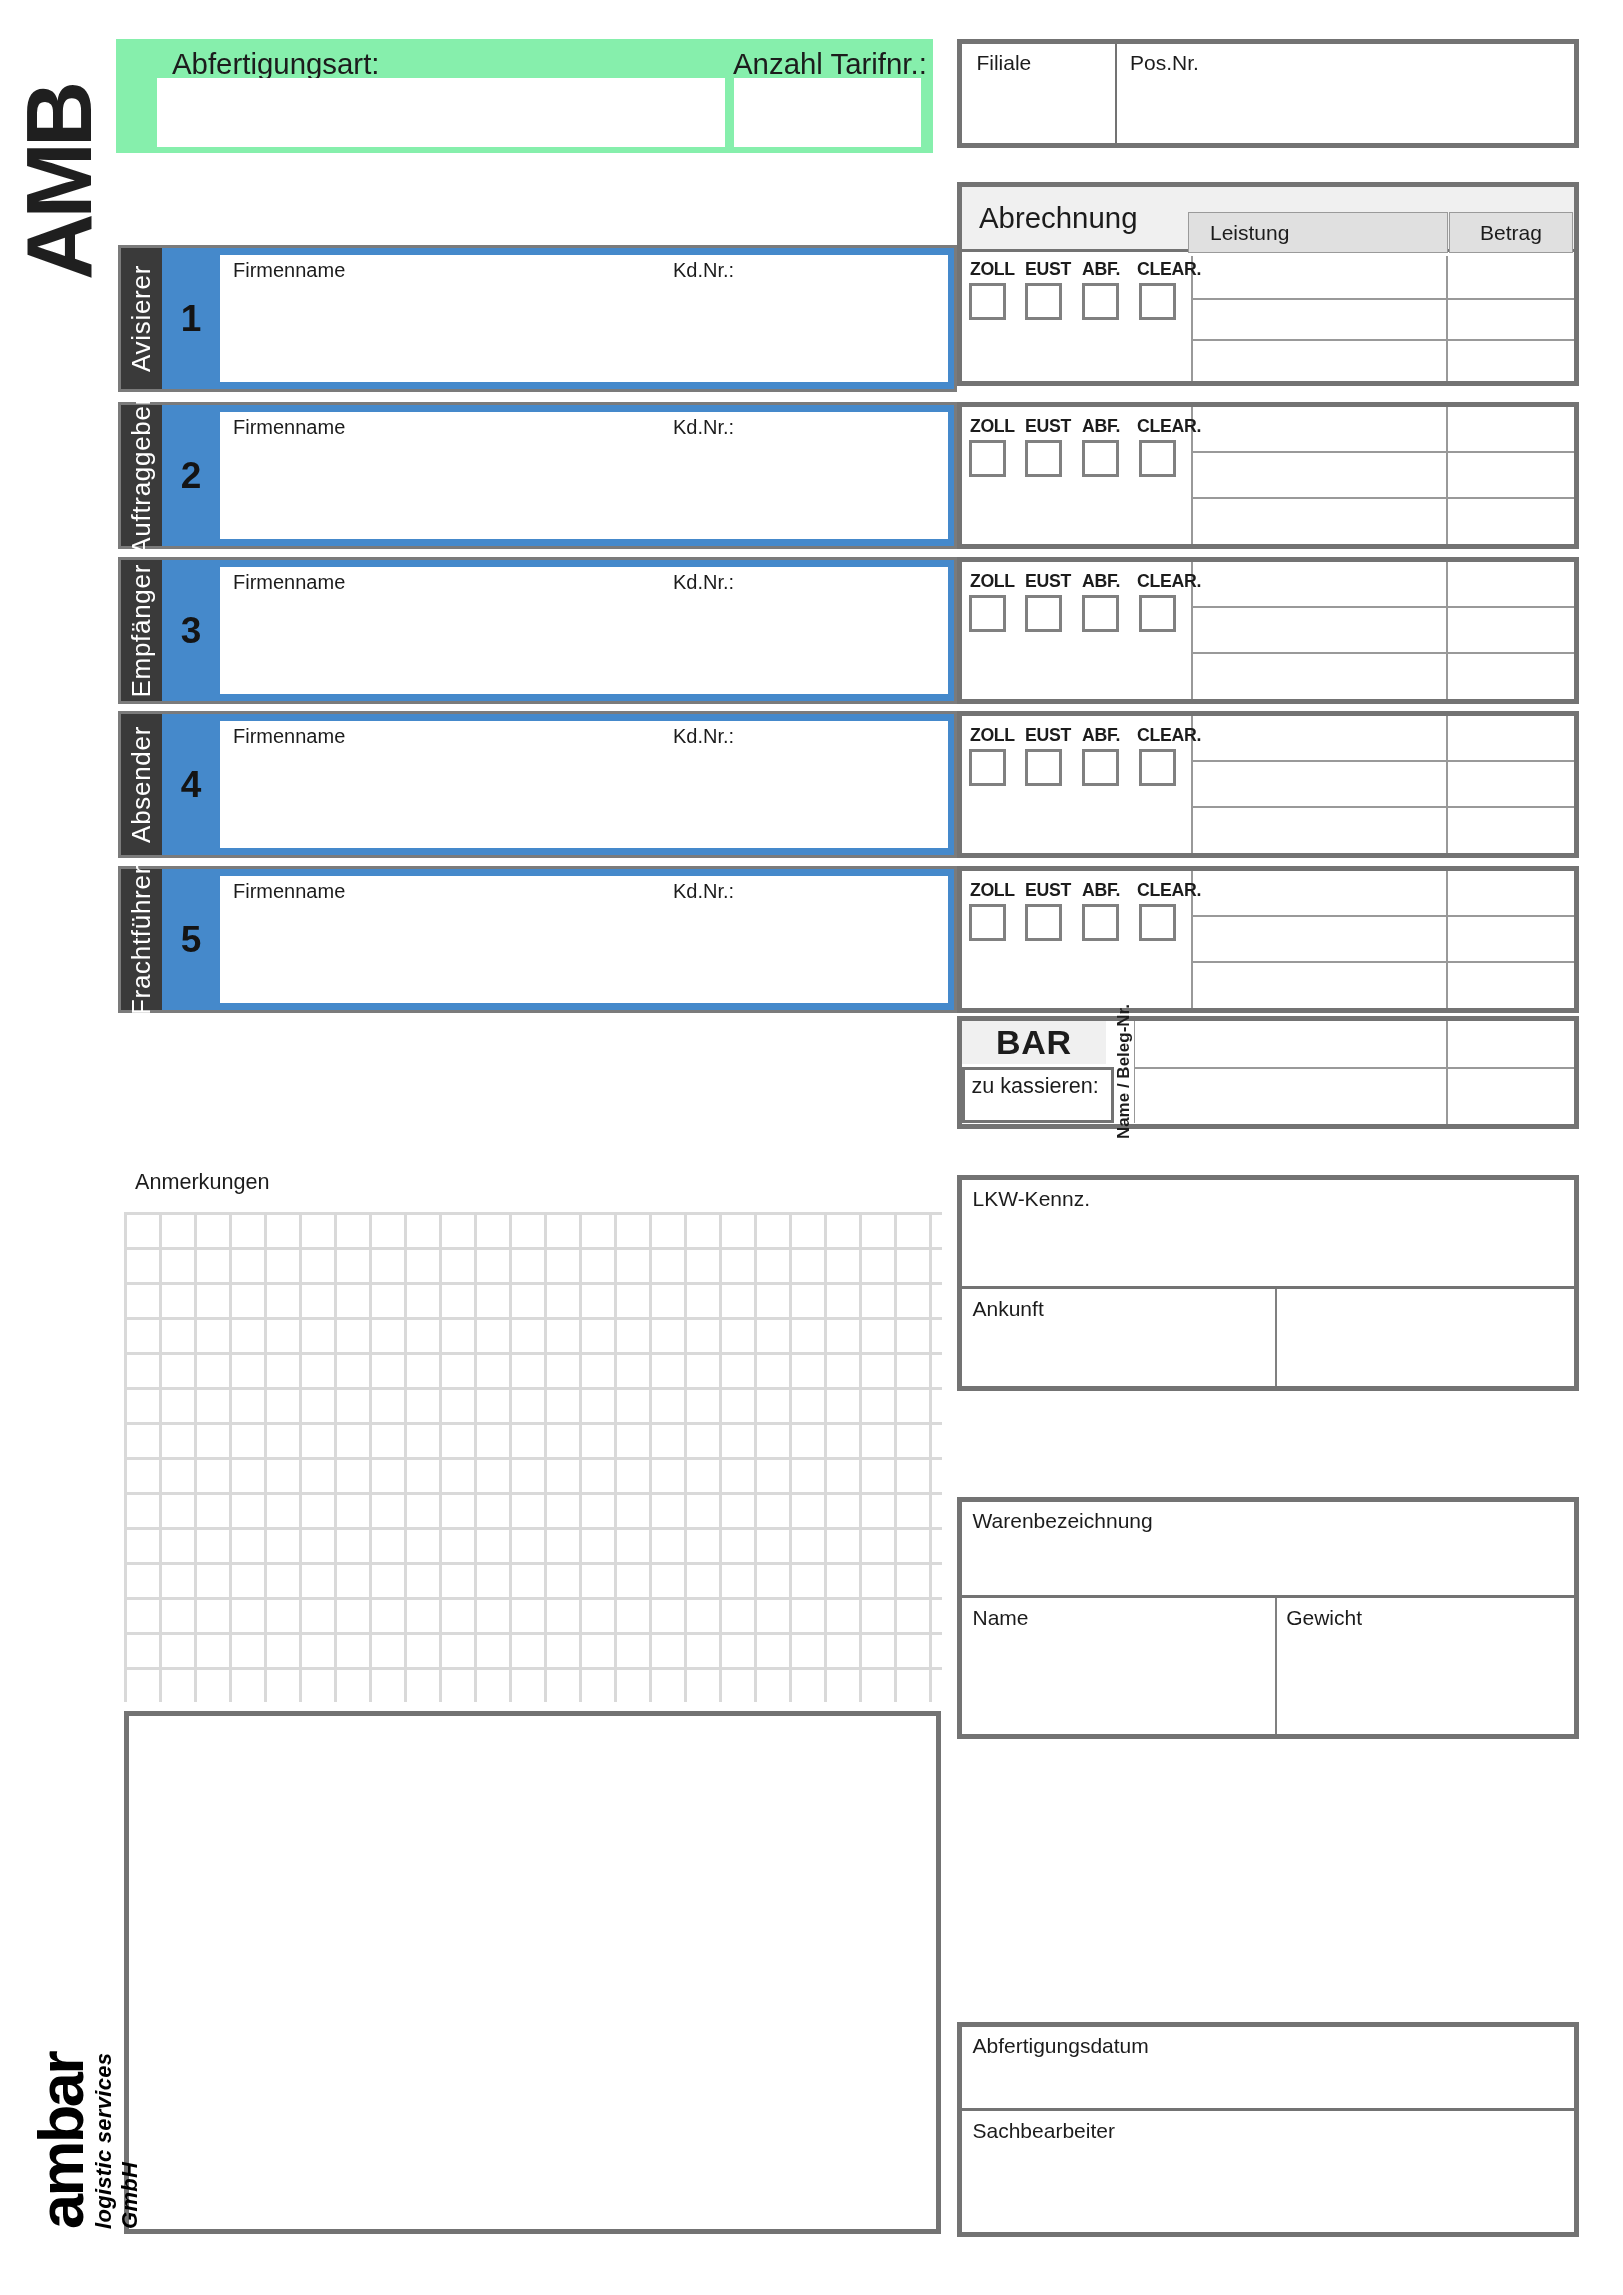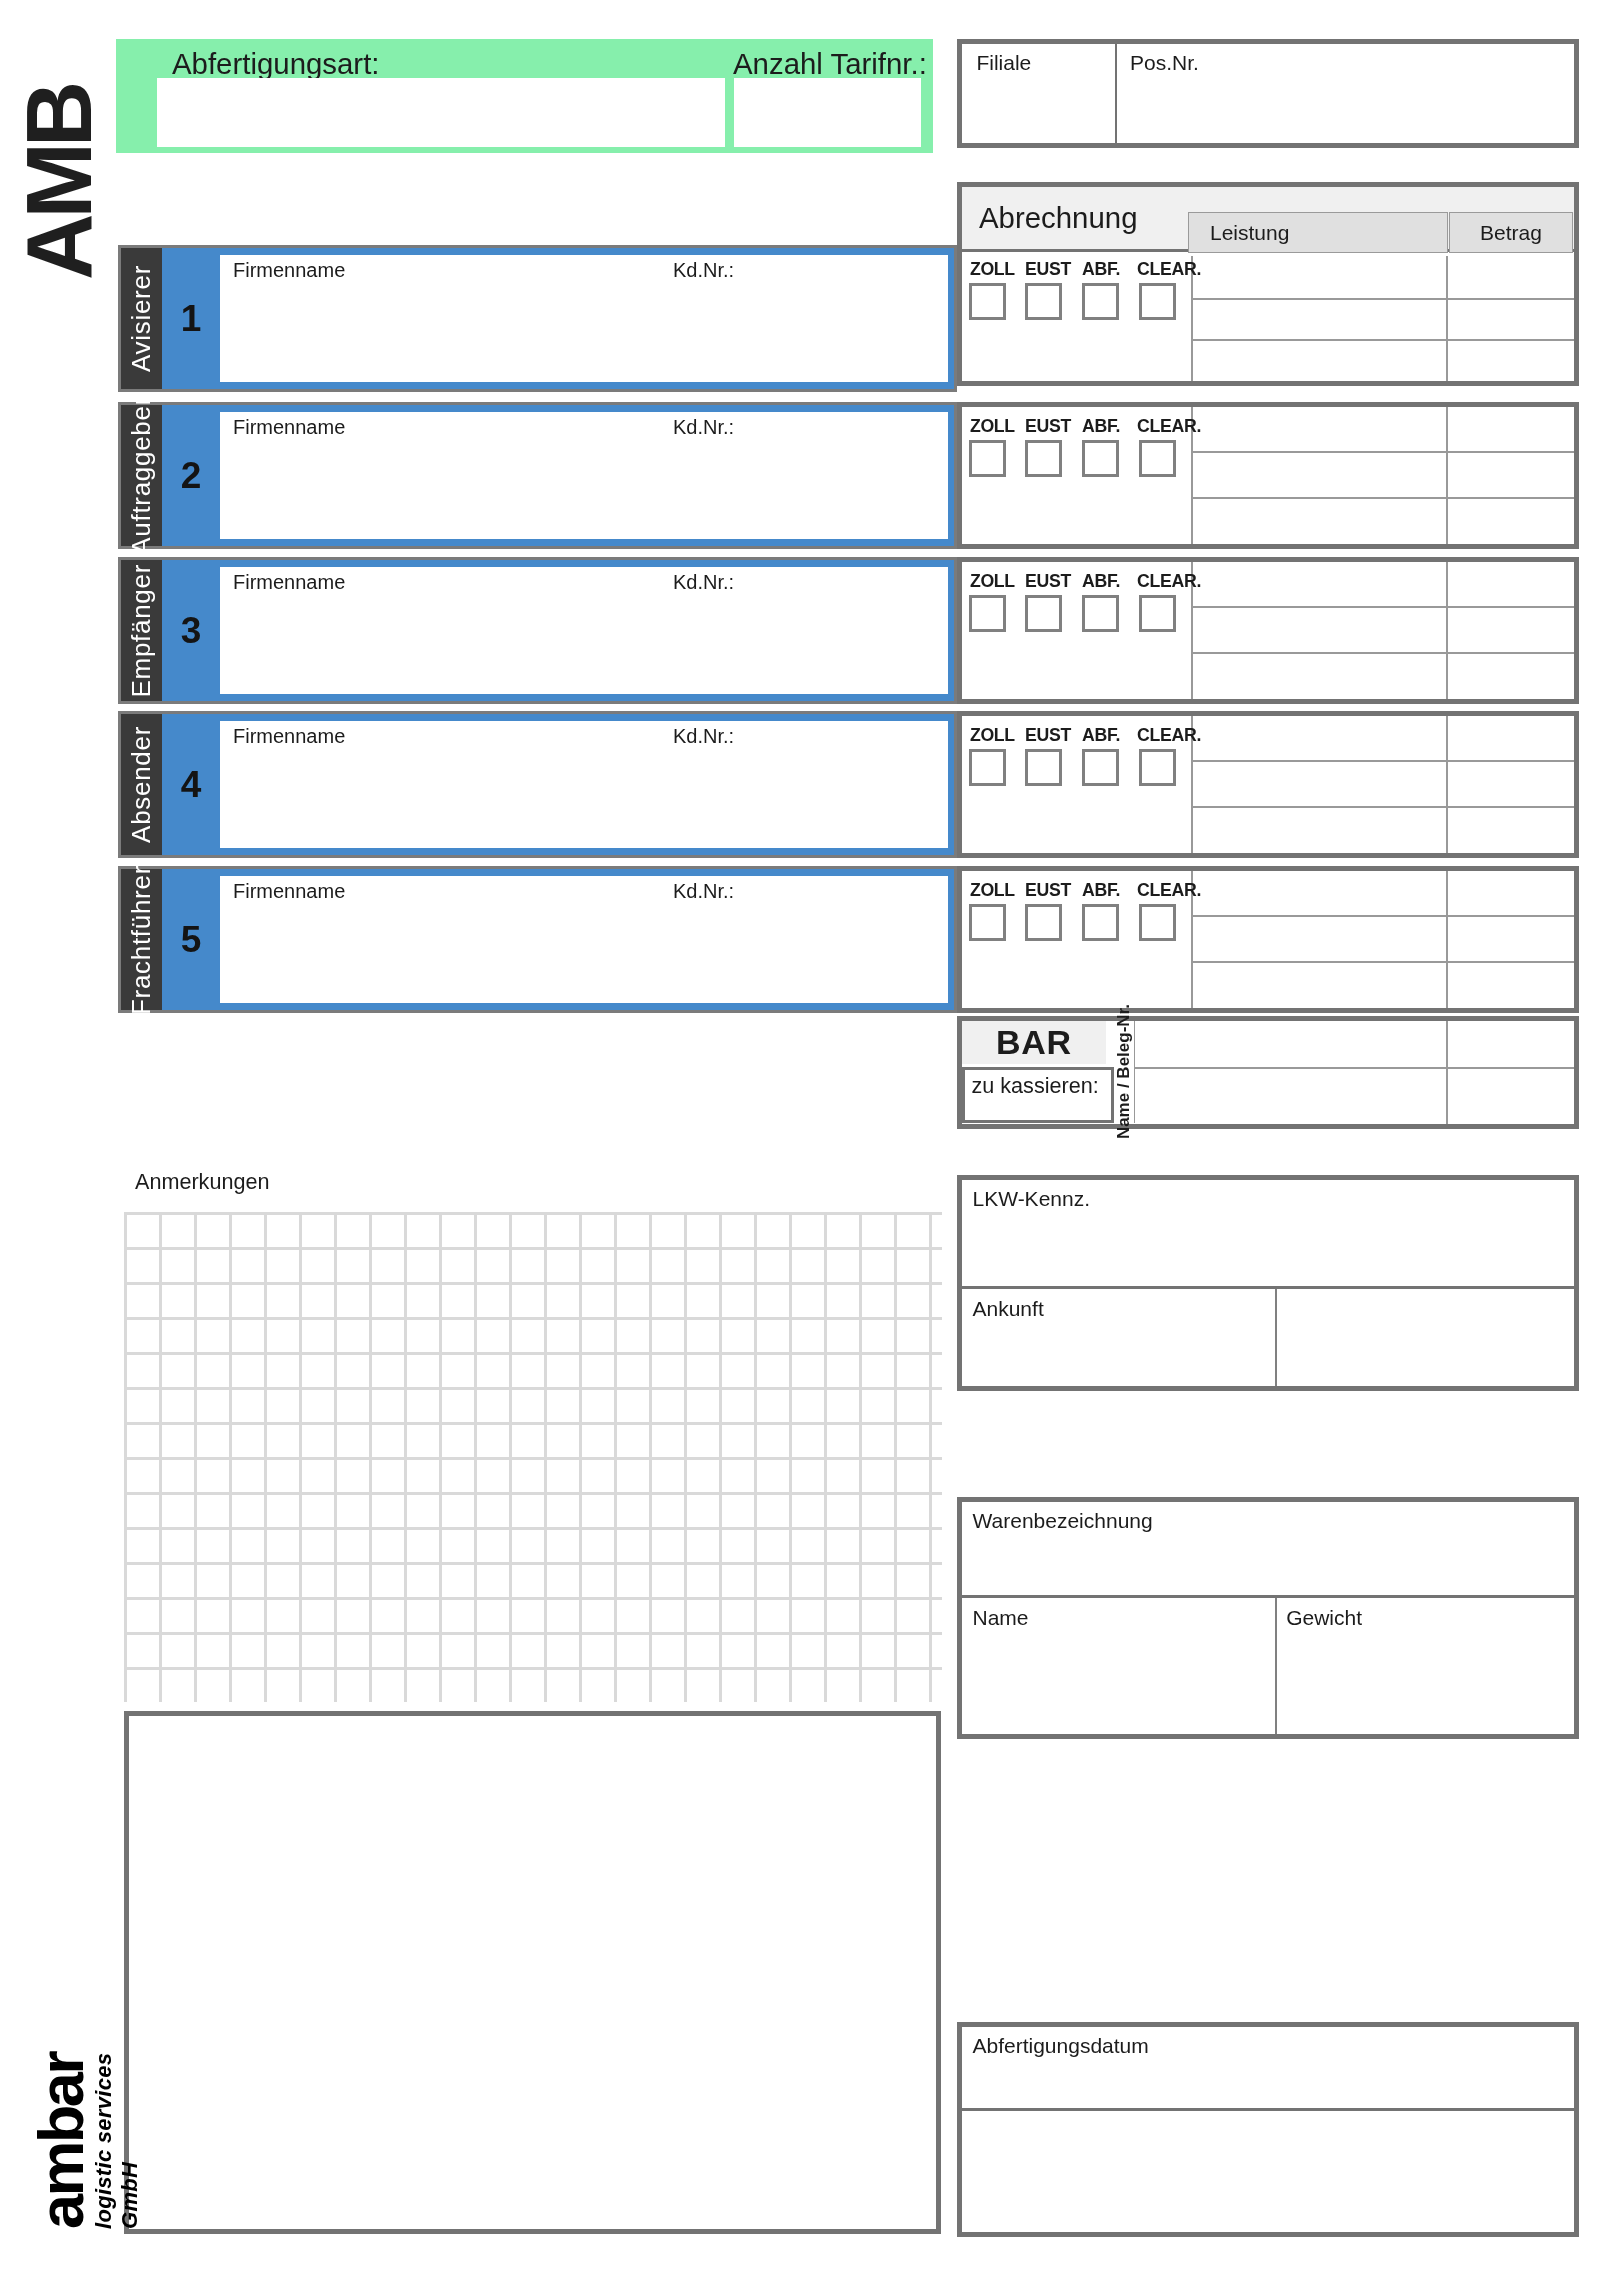--- a/index.html
+++ b/index.html
@@ -294,16 +294,19 @@
     <div class="fill-cell" style="left:315px; top:96px; right:0; bottom:0;">
       <div class="cell-label" style="left:9.2px; top:7.9px;">Gewicht</div>
     </div>
   </div>
 
   <div class="rcol" style="top:2022px; height:215px;">
     <div class="hdiv" style="top:81px;"></div>
     <div class="fill-cell" style="left:0; top:0; right:0; height:81px;padding-left:24px;">
       <div class="cell-label" style="left:10.5px; top:6.5px;">Abfertigungsdatum</div>
     </div>
+    <div class="fill-cell" style="left:0; top:84px; right:0; bottom:0;">
+      <div class="cell-label" style="left:10.5px; top:7.9px;">Sachbearbeiter</div>
+    </div>
   </div>
 
 </div>
 
 
 </body></html>

